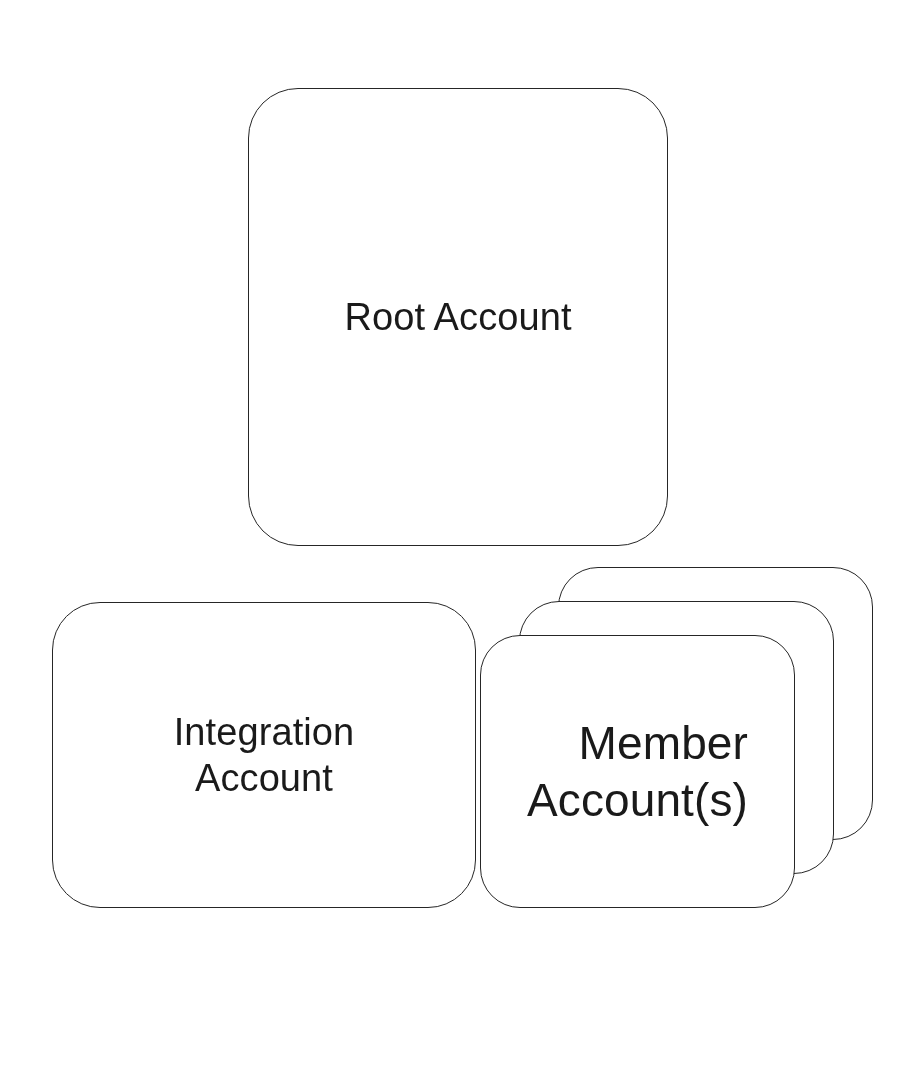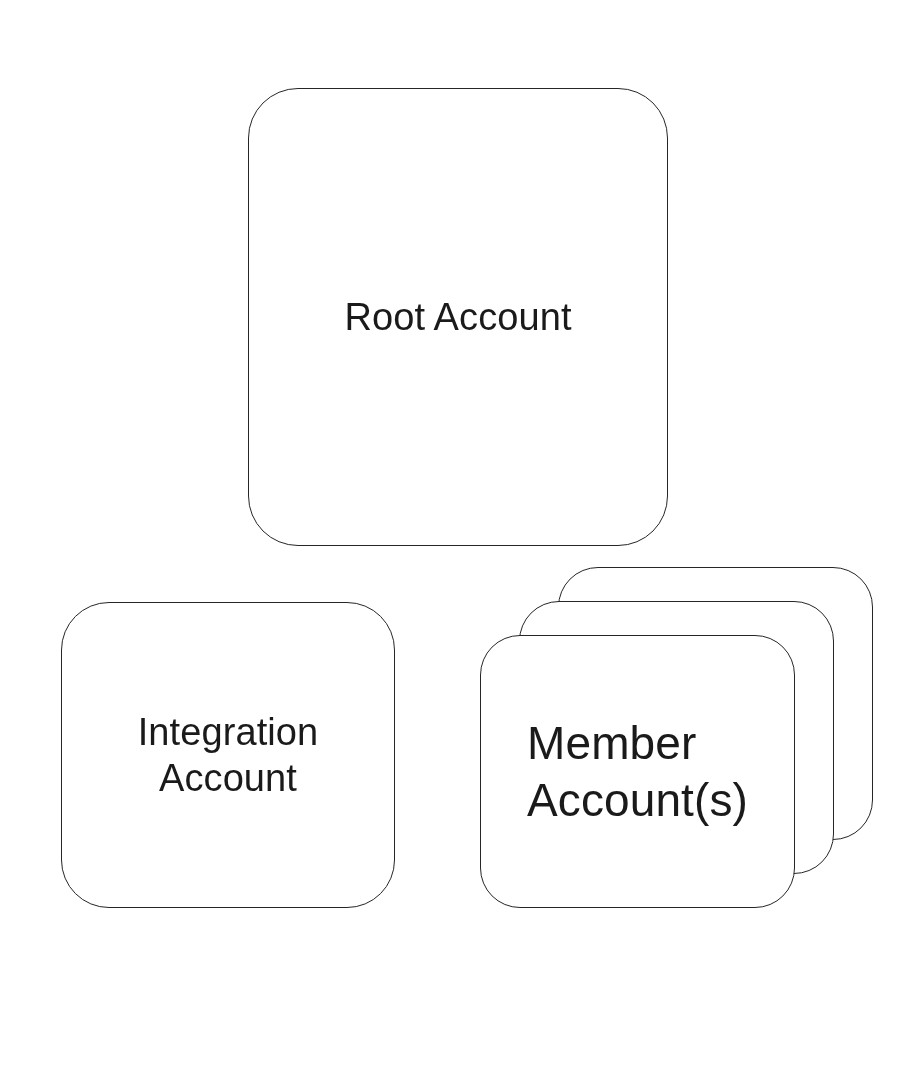--- a/index.html
+++ b/index.html
@@ -44,23 +44,23 @@
     left: 248px;
     top: 88px;
     width: 420px;
     height: 458px;
     border-radius: 50px;
   }
   #root-account .node-label { font-size: 38px; }
 
   
   #integration-account {
-    left: 61px;
+    left: 52px;
     top: 602px;
-    width: 334px;
+    width: 424px;
     height: 306px;
     border-radius: 48px;
   }
   #integration-account .node-label { font-size: 38px; }
 
   
   #member-account-stack {
     position: absolute;
     left: 0;
     top: 0;
@@ -76,21 +76,21 @@
     background: #ffffff;
     border: 1.6px solid #262626;
     border-radius: 40px;
     width: 315px;
     height: 273px;
   }
   .stack-card-back   { left: 558px; top: 567px; z-index: 1; }
   .stack-card-middle { left: 519px; top: 601px; z-index: 2; }
   .stack-card-front  {
     left: 480px; top: 635px; z-index: 3;
-    display: flex; align-items: center; justify-content: center; text-align: left;
+    display: flex; align-items: center; justify-content: center; text-align: right;
   }
   .stack-card-front .node-label { font-size: 46px; }
 </style>
 </head>
 <body>
 
 <div id="canvas">
 
   <div class="node" id="root-account">
     <span class="node-label">Root Account</span>

